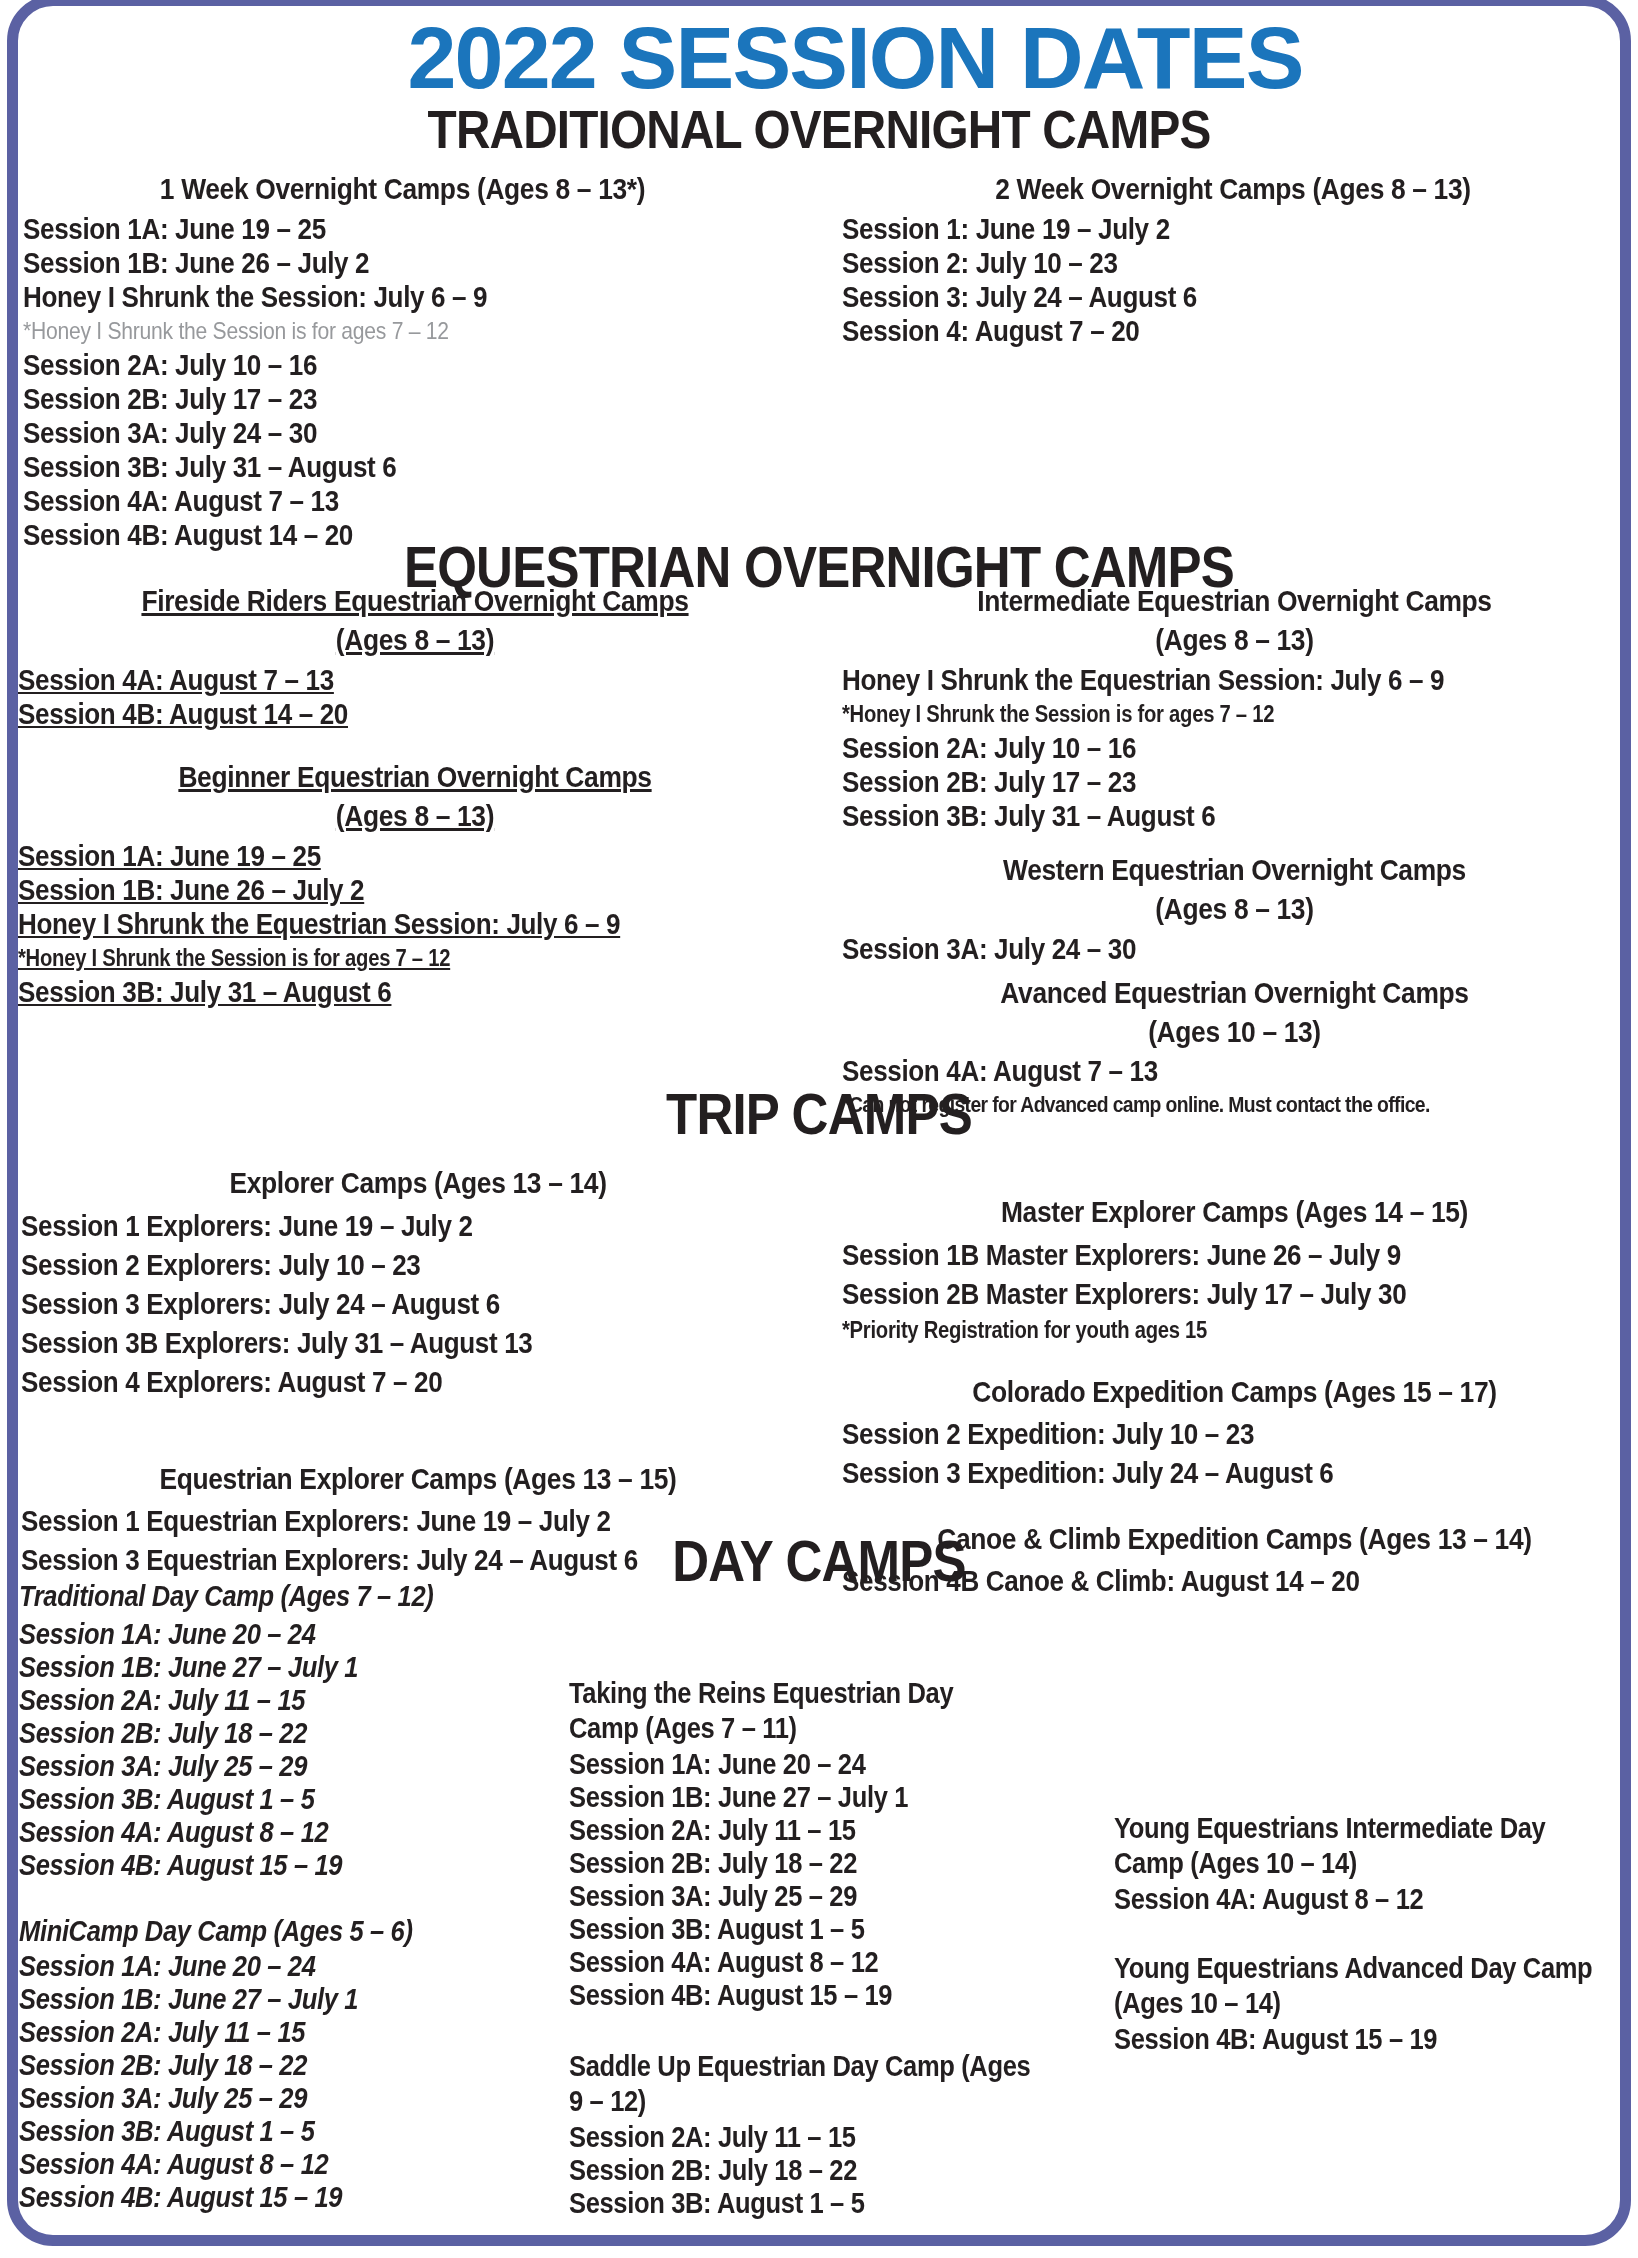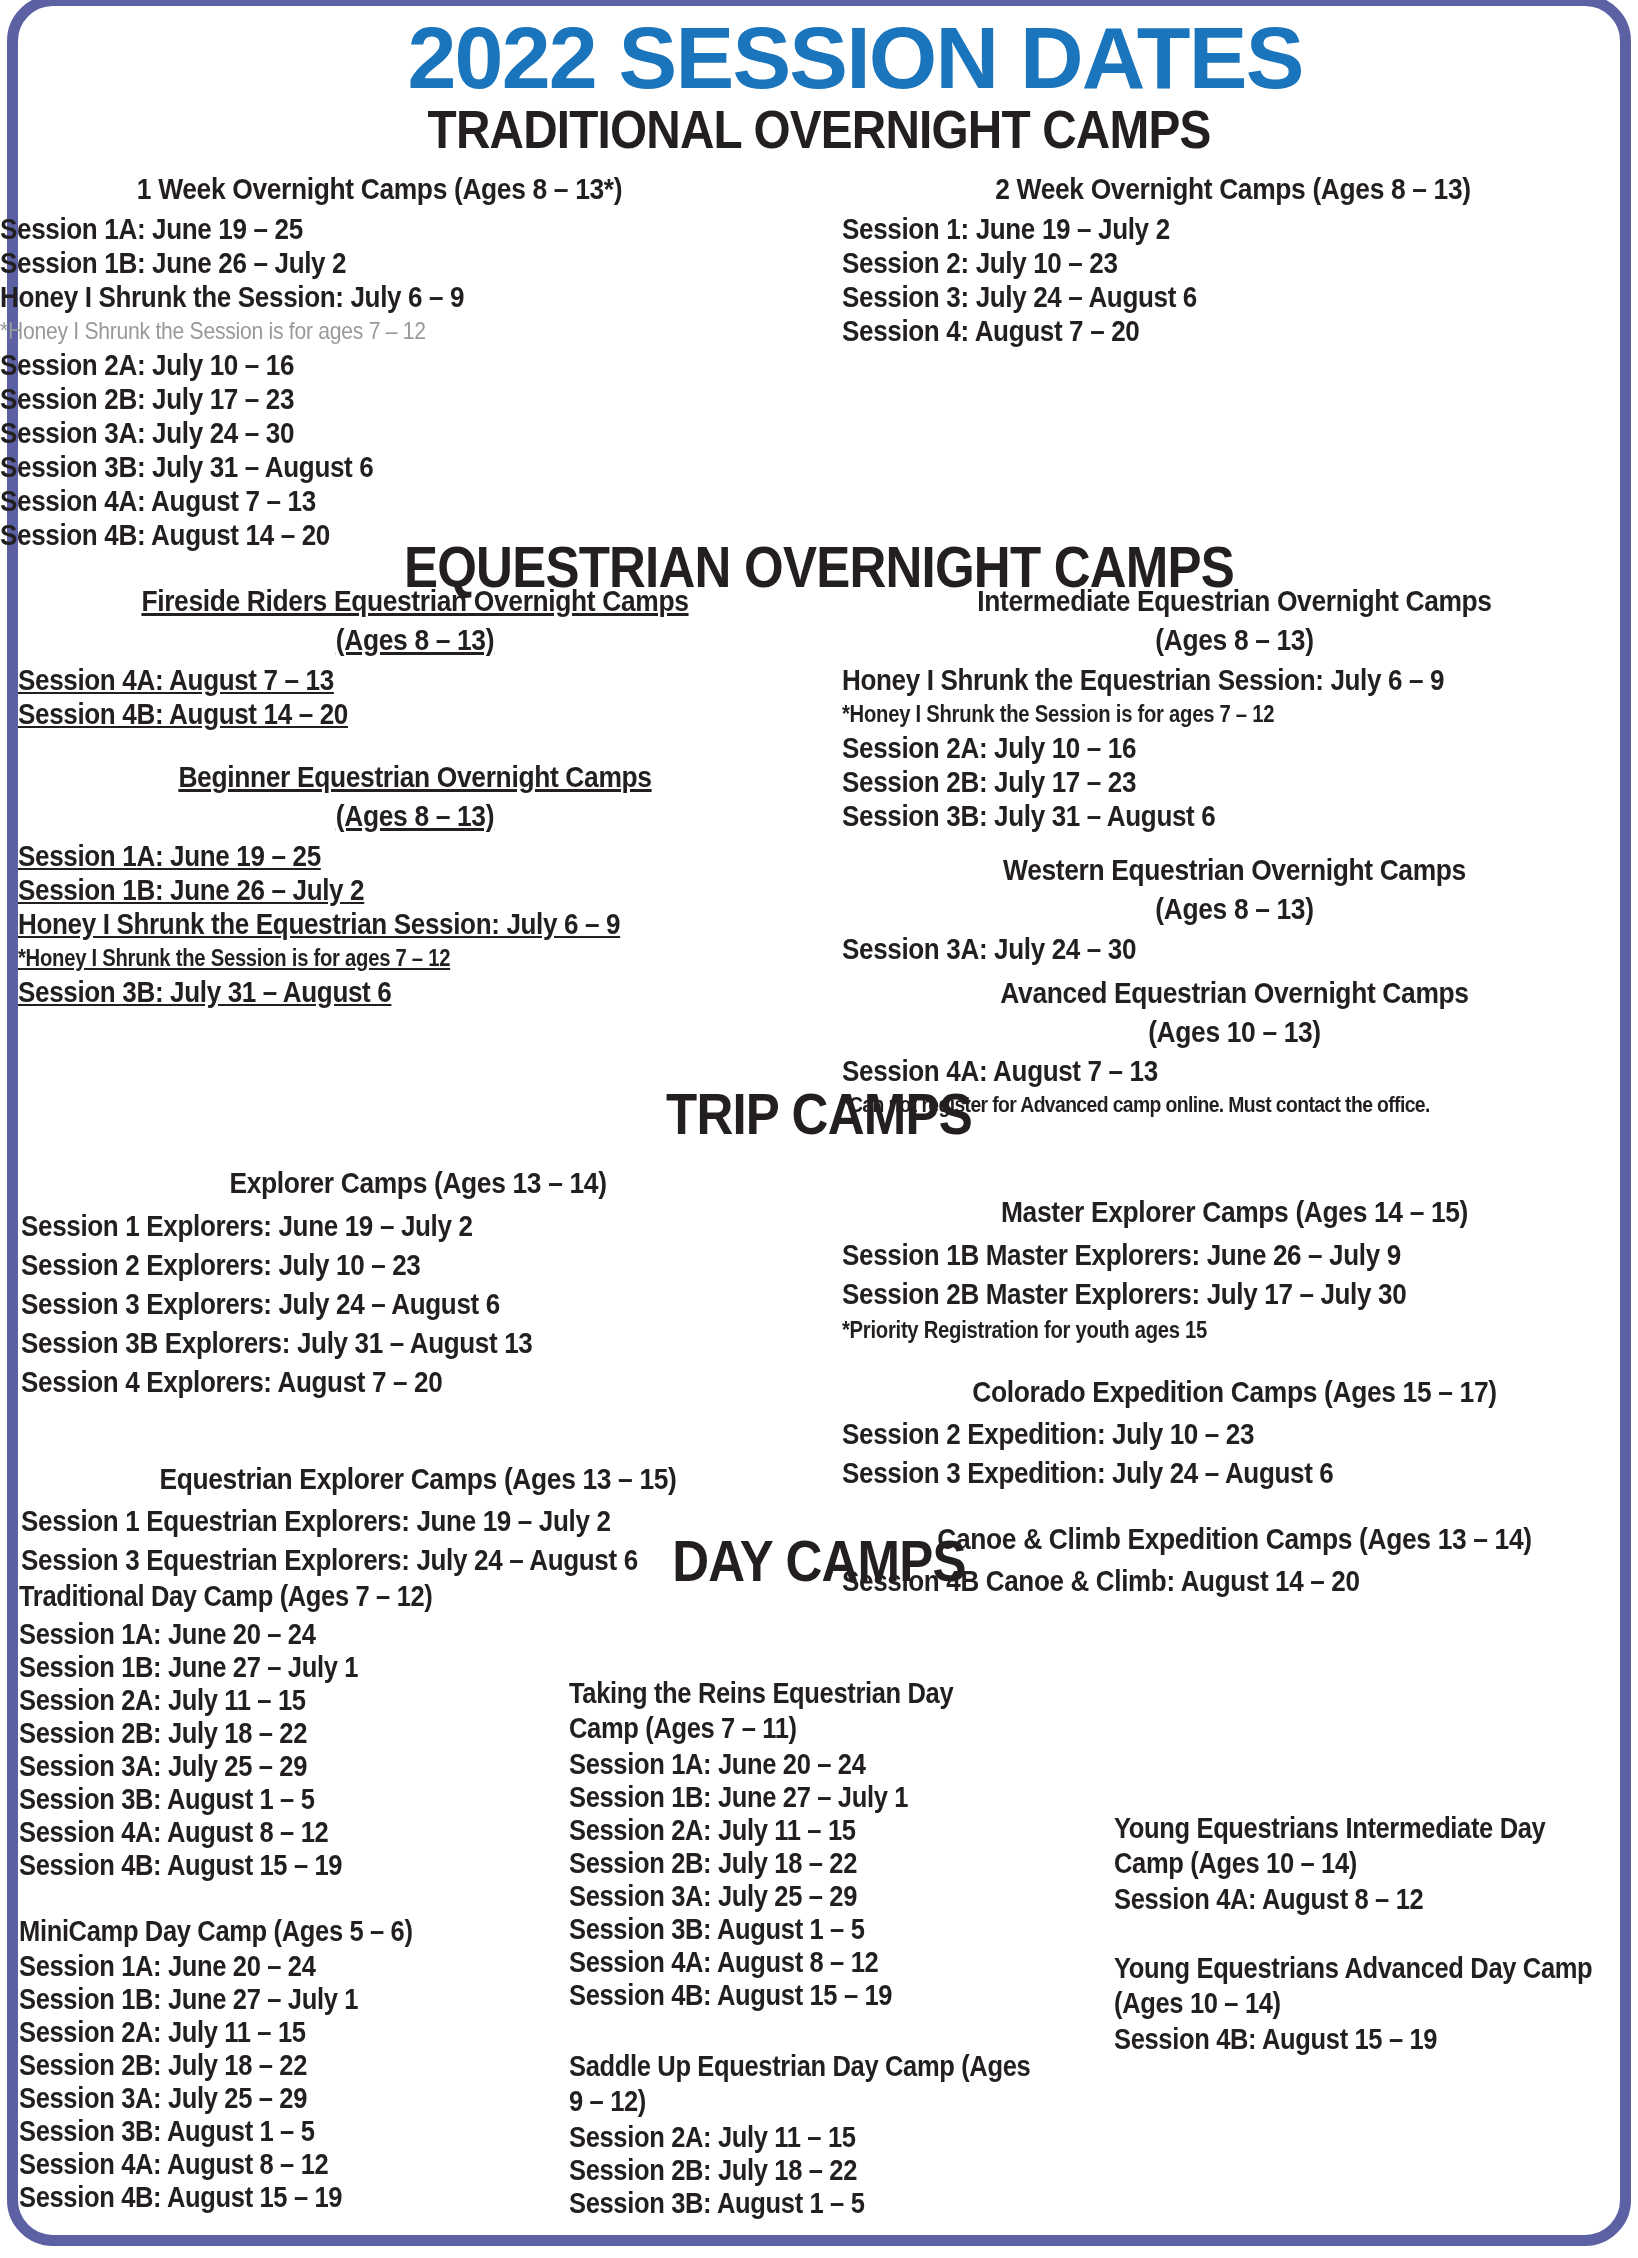--- a/index.html
+++ b/index.html
@@ -47,21 +47,21 @@
   .mt66{margin-top:58px;}
 </style>
 </head>
 <body>
 
 <div class="frame"></div>
 
 <div class="abs title">2022 SESSION DATES</div>
 <div class="abs subtitle">TRADITIONAL OVERNIGHT CAMPS</div>
 
-<div class="abs ow" style="left:0;top:169px;width:759px;">
+<div class="abs ow" style="left:23px;top:169px;width:759px;">
   <div class="h2">
     <div>1 Week Overnight Camps (Ages 8 – 13*)</div>
   </div>
   <div class="sess">
 
   <div>Session 1A: June 19 – 25</div>
       <div>Session 1B: June 26 – July 2</div>
       <div>Honey I Shrunk the Session: July 6 – 9</div>
     </div>
   <div class="note gray">*Honey I Shrunk the Session is for ages 7 – 12</div>
@@ -204,21 +204,21 @@
     <div>Canoe &amp; Climb Expedition Camps (Ages 13 – 14)</div>
   </div>
   <div class="sess">
 
   <div>Session 4B Canoe &amp; Climb: August 14 – 20</div>
     </div>
 </div>
 
 <div class="abs bigh" style="top:1532px;">DAY CAMPS</div>
 
-<div class="abs day" style="left:19.4px;top:1579px;width:529px;">
+<div class="abs day" style="left:19.4px;top:1579px;width:529px;font-style:italic;">
   <div class="h2 left">
 
   <div>Traditional Day Camp (Ages 7 – 12)</div>
     </div>
   <div class="sess">
 
   <div>Session 1A: June 20 – 24</div>
       <div>Session 1B: June 27 – July 1</div>
       <div>Session 2A: July 11 – 15</div>
       <div>Session 2B: July 18 – 22</div>

